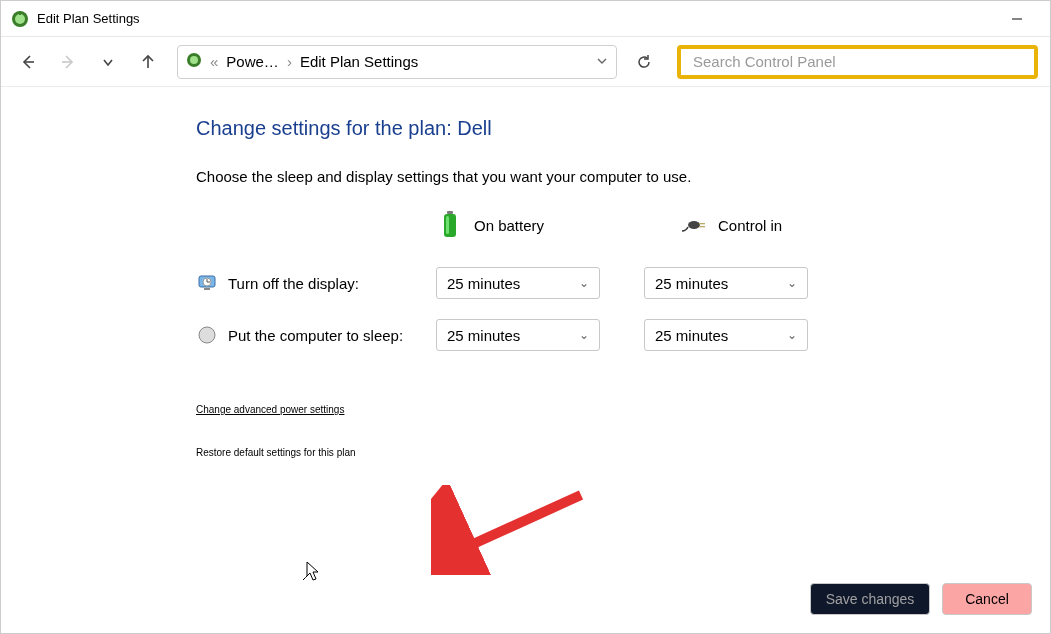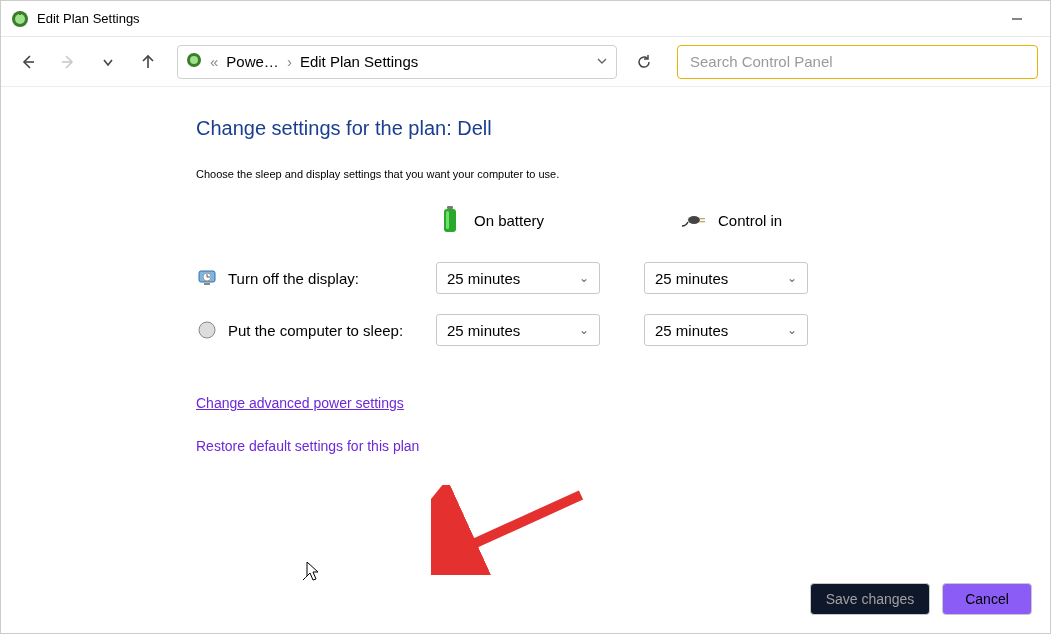--- a/index.html
+++ b/index.html
@@ -16,54 +16,54 @@
   
   .navbar { height: 50px; display: flex; align-items: center; padding: 0 10px; gap: 6px; border-bottom: 1px solid #ececec; }
   .navbtn { width: 34px; height: 34px; display: flex; align-items: center; justify-content: center; color: #555; border-radius: 4px; }
   .navbtn.disabled { color: #bbb; }
   .addressbar { flex: 0 0 440px; height: 34px; border: 1px solid #d0d0d0; border-radius: 4px; display: flex; align-items: center; padding: 0 8px; gap: 8px; margin-left: 6px; font-size: 15px; }
   .addressbar .crumb { white-space: nowrap; }
   .addressbar .chev { color: #888; }
   .addressbar .spacer2 { flex: 1; }
   .addressbar .drop { color: #666; }
   .refreshbtn { width: 34px; height: 34px; display: flex; align-items: center; justify-content: center; color: #555; margin-left: 4px; }
-  .searchbox { flex: 1; height: 34px; border: 1px solid #eab308; border-radius: 4px; margin-left: 10px; margin-right: 2px; padding: 0 10px; display: flex; align-items: center; }
+  .searchbox { flex: 1; height: 34px; border: 4px solid #eab308; border-radius: 4px; margin-left: 10px; margin-right: 2px; padding: 0 10px; display: flex; align-items: center; }
   .searchbox input { border: none; outline: none; width: 100%; font-size: 15px; color: #666; font-family: inherit; }
   .searchbox input::placeholder { color: #9a9a9a; }
 
   
   .content { flex: 1; padding: 30px 0 0 195px; position: relative; overflow: hidden; }
   .heading { font-size: 20px; color: #1a3f8f; margin-bottom: 28px; }
-  .subtext { font-size: 11px; margin-bottom: 26px; }
+  .subtext { font-size: 15px; margin-bottom: 26px; }
 
   .grid-head { display: flex; align-items: center; margin-bottom: 28px; }
   .label-col { width: 240px; }
   .val-col { width: 220px; display: flex; align-items: center; gap: 10px; }
   .val-col .iconwrap { width: 28px; display: flex; justify-content: center; }
 
   .row { display: flex; align-items: center; margin-bottom: 20px; }
   .row-label { width: 240px; display: flex; align-items: center; gap: 10px; }
   .row-label .rowicon { width: 22px; display: flex; justify-content: center; }
   .dropdown { width: 164px; height: 32px; border: 1px solid #c8c8c8; border-radius: 3px; display: flex; align-items: center; padding: 0 10px; justify-content: space-between; font-size: 15px; margin-right: 44px; }
   .dropdown .caret { color: #666; font-size: 12px; }
 
-  .link { color: #6d28d9; font-size: 14px; cursor: pointer; display: inline-block; }
+  .link { color: #000000; font-size: 10px; cursor: pointer; display: inline-block; }
   .link.underlined { text-decoration: underline; }
   .links-block { margin-top: 48px; }
   .link-line { margin-top: 26px; }
 
   
   .cursor { position: absolute; left: 300px; top: 475px; pointer-events: none; }
 
   
   .arrow-ann { position: absolute; left: 430px; top: 398px; pointer-events: none; }
 
   
   .footer { position: absolute; right: 18px; bottom: 18px; display: flex; gap: 12px; }
-  .btn { height: 32px; min-width: 120px; border: 1px solid #c8c8c8; border-radius: 4px; background: #8b5cf6; display: flex; align-items: center; justify-content: center; font-size: 14px; }
+  .btn { height: 32px; min-width: 120px; border: 1px solid #c8c8c8; border-radius: 4px; background: #fca5a5; display: flex; align-items: center; justify-content: center; font-size: 14px; }
   .btn.disabled { color: #a0a0a0; background: #0f172a; }
   .btn.cancel { min-width: 90px; }
 </style>
 </head>
 <body>
 
 <div class="window">
 
   <div class="titlebar">
     <span class="app-icon">

